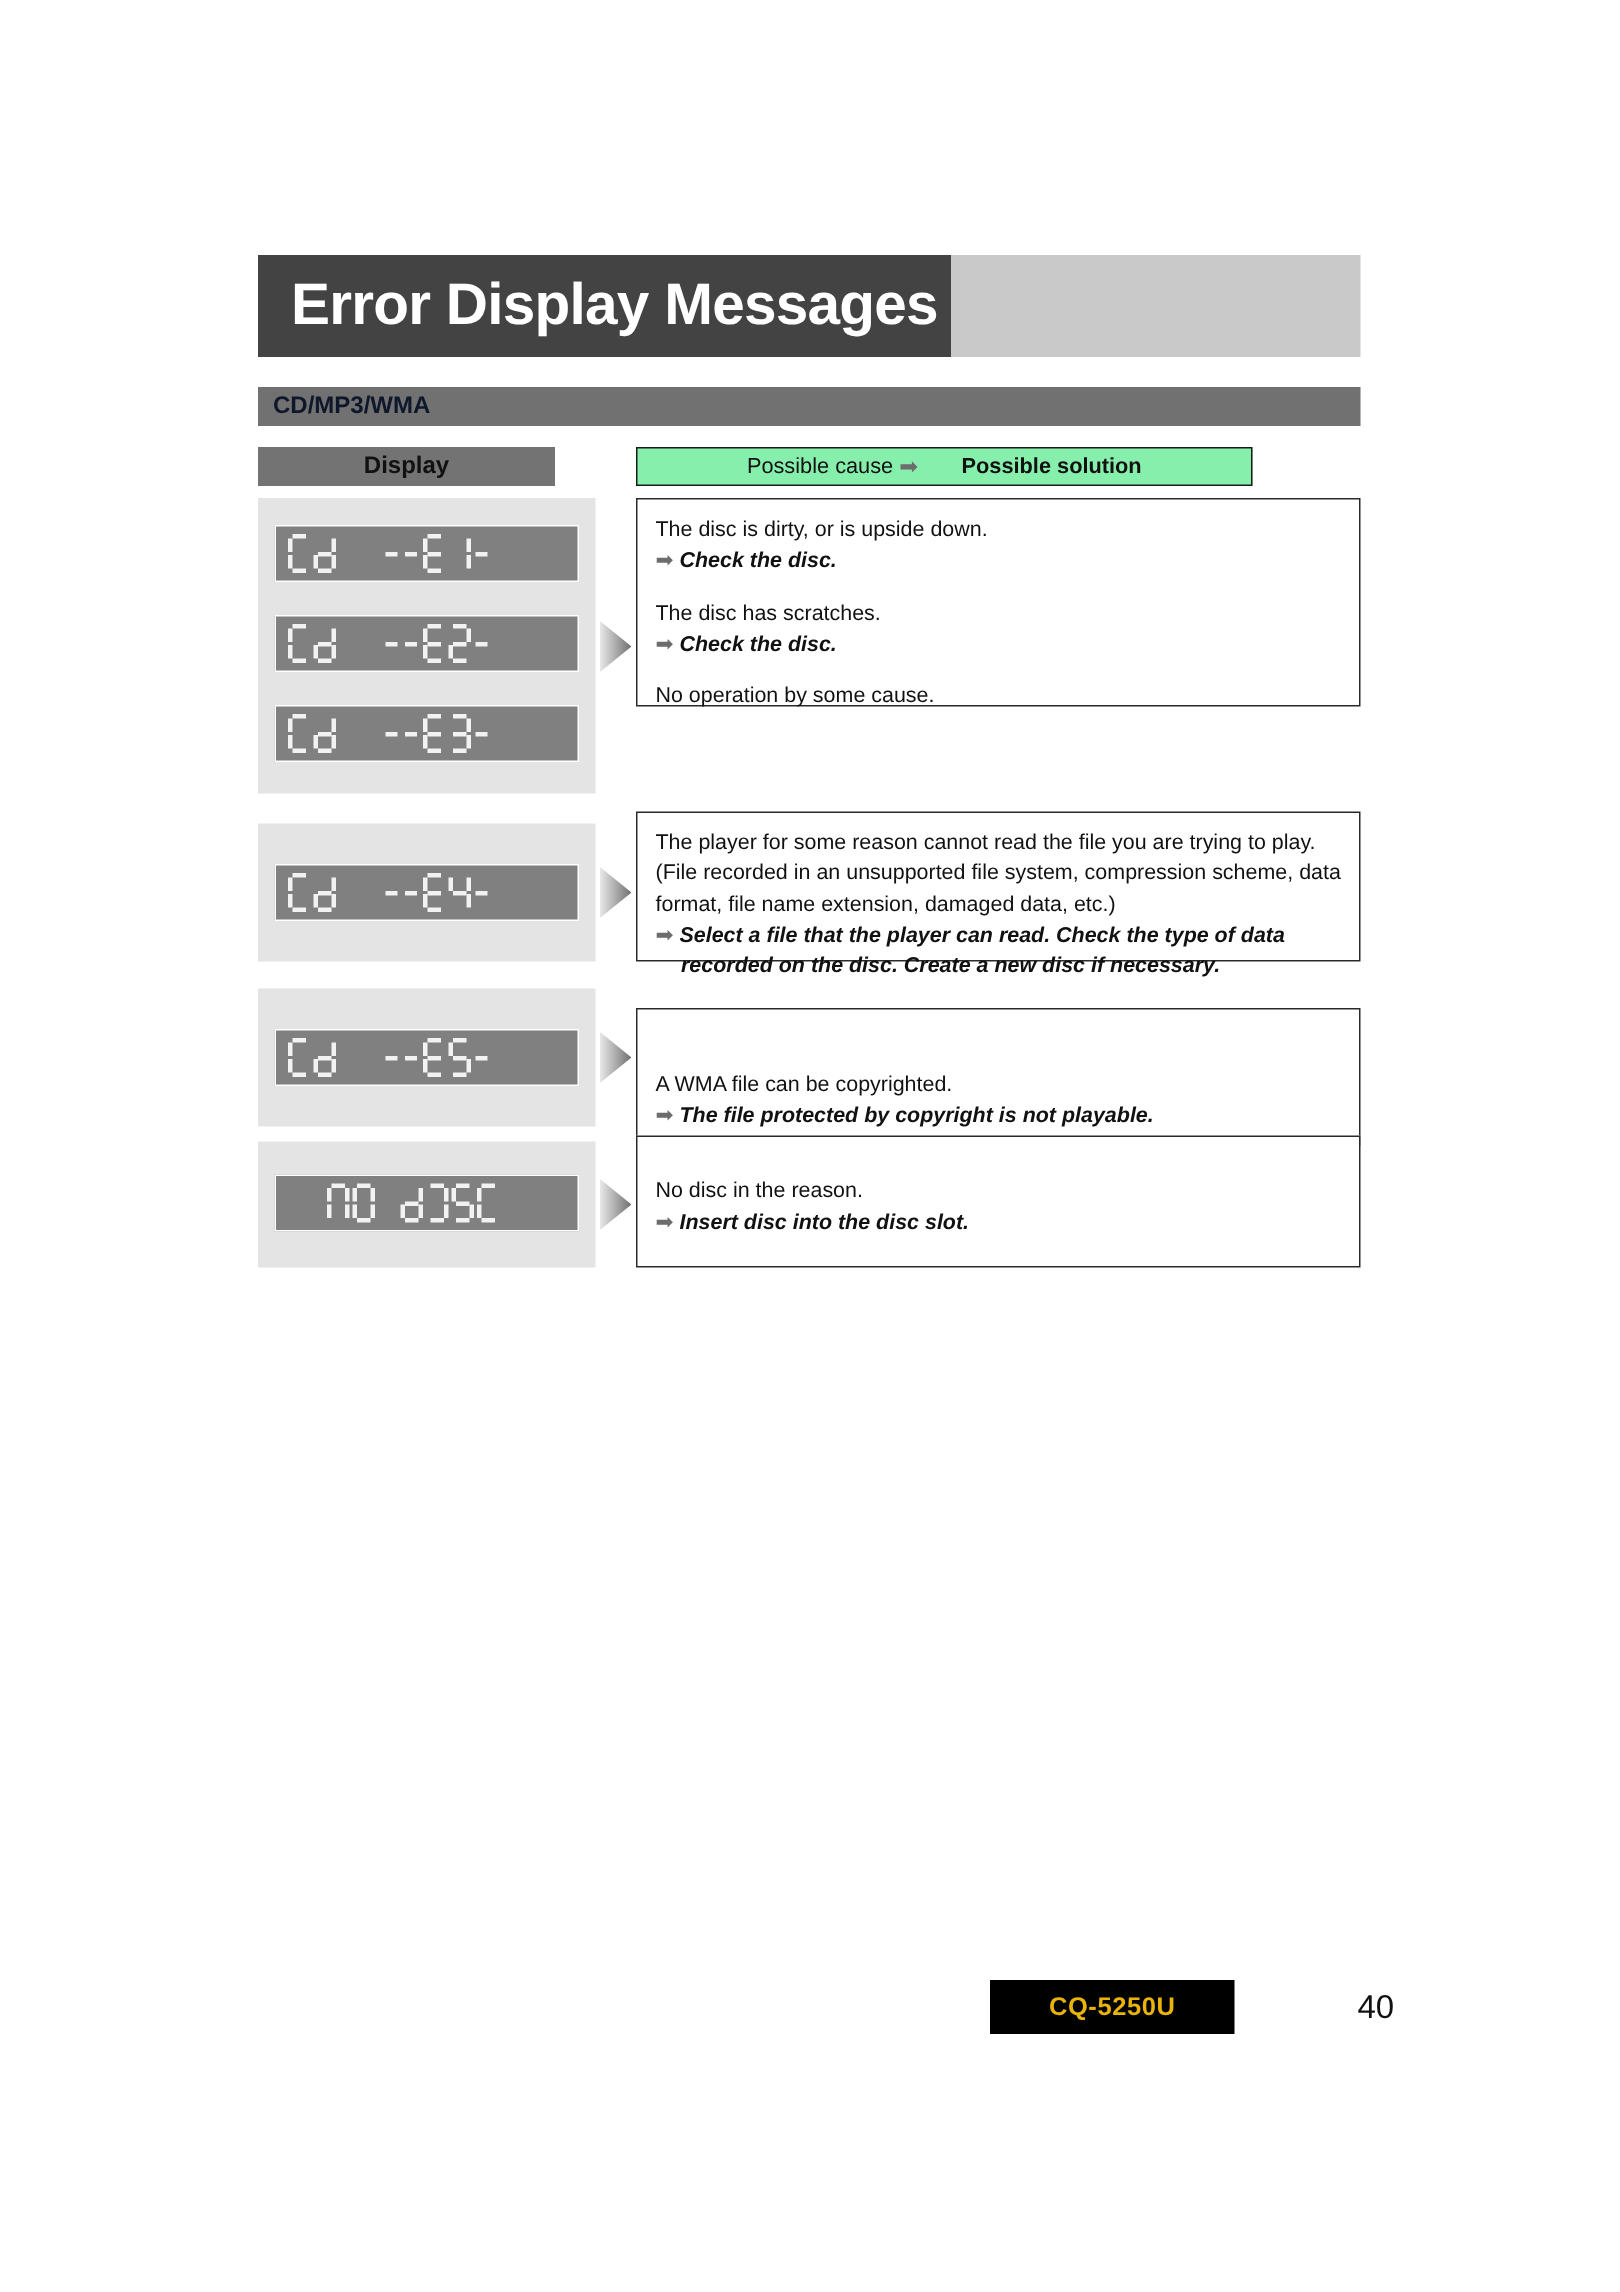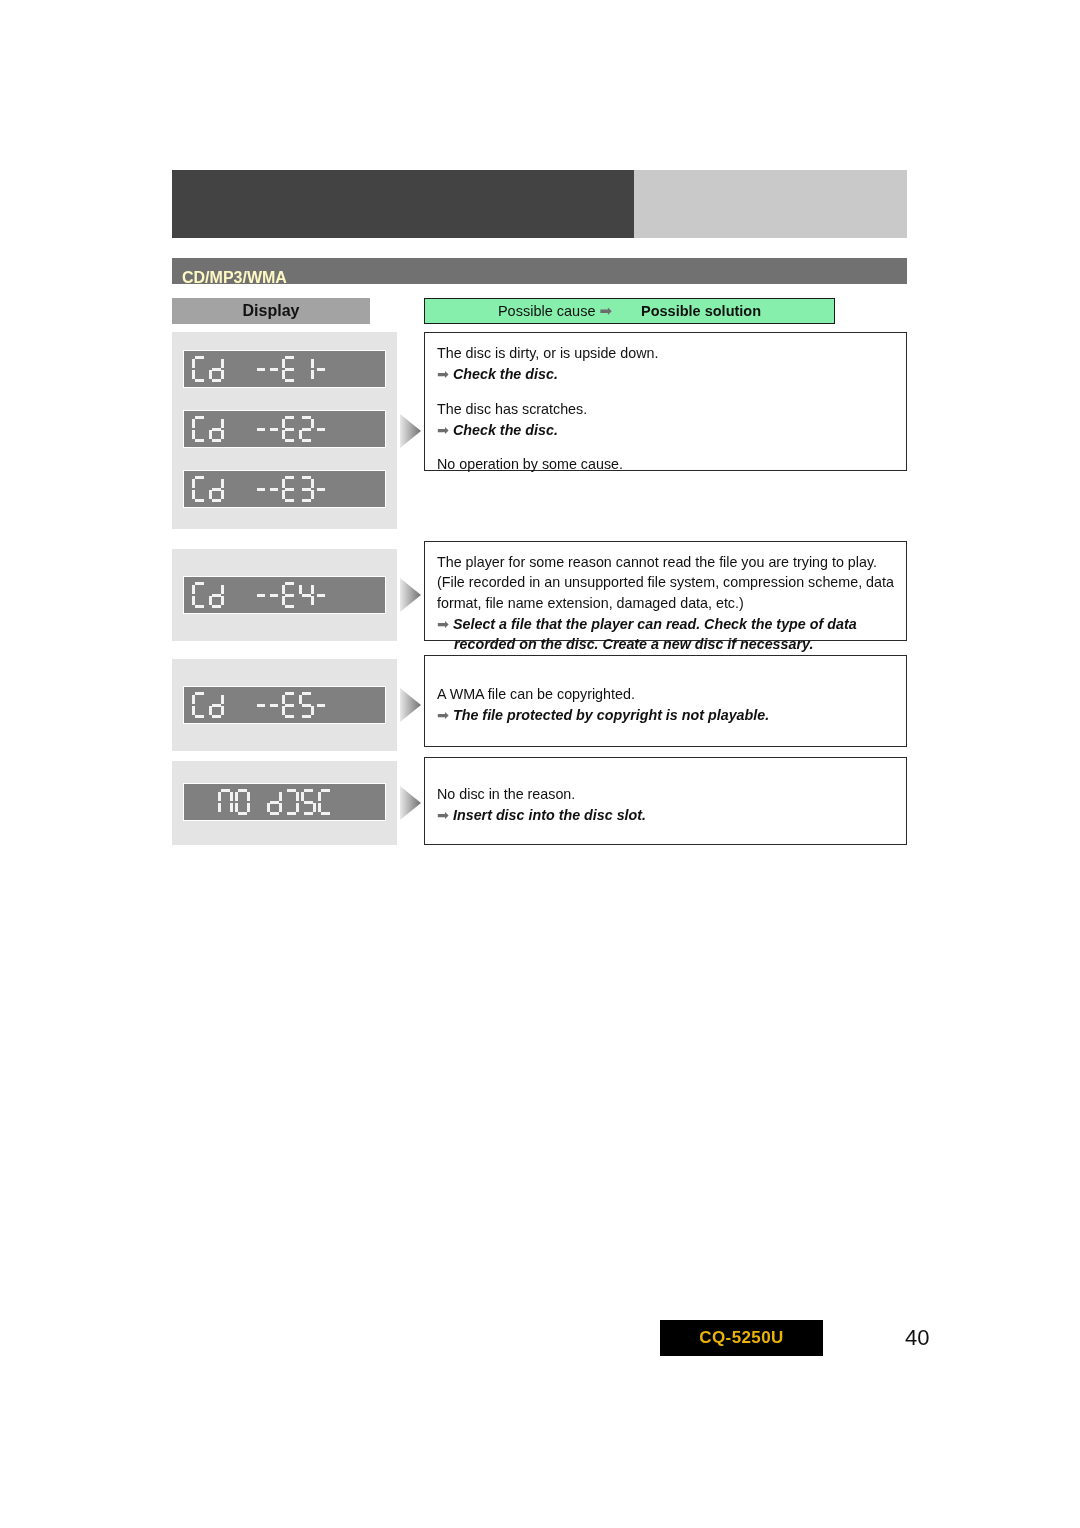--- a/index.html
+++ b/index.html
@@ -34,30 +34,30 @@
     font-family:"Liberation Sans", sans-serif;
     white-space:nowrap;
   }
 
   
   .section-band {
     position:absolute; left:172px; top:258px; width:735px; height:26px;
     background:#717171;
   }
   .section-band span {
-    position:absolute; left:10px; top:0; height:40px;
+    position:absolute; left:10px; top:0; height:26px;
     display:flex; align-items:center;
-    color:#fef9c3; font-size:16px; font-weight:bold;
+    color:#0f172a; font-size:16px; font-weight:bold;
     font-family:"Liberation Sans", sans-serif;
   }
 
   
   .hdr-display {
     position:absolute; left:172px; top:298px; width:198px; height:26px;
-    background:#a3a3a3;
+    background:#737373;
     display:flex; align-items:center; justify-content:center;
     font-size:16px; font-weight:bold; color:#111;
   }
   .hdr-cause {
     position:absolute; left:424px; top:298px; width:411px; height:26px;
     background:#86efac; border:1.5px solid #1a1a1a;
     display:flex; align-items:center; justify-content:center;
     font-size:14.5px; color:#111; white-space:nowrap;
   }
   .hdr-cause .plain { font-weight:normal; }
@@ -145,20 +145,21 @@
   }
 </style>
 </head>
 <body>
 
 <div id="page">
 
   <div class="title-row">
     <div class="title-dark"></div>
     <div class="title-light"></div>
+    <div class="title-text">Error Display Messages</div>
   </div>
 
   <div class="section-band">
     <span>CD/MP3/WMA</span>
   </div>
 
   <div class="hdr-display">Display</div>
   <div class="hdr-cause">
     <span class="plain">Possible cause</span>
       <span class="arr">➡</span>
@@ -424,21 +425,21 @@
     <svg width="21" height="34" viewBox="0 0 21 34">
         <defs>
           <linearGradient id="g3" x1="0" y1="0" x2="1" y2="0">
             <stop offset="0" stop-color="#e8e8e8"></stop>
             <stop offset="1" stop-color="#6f6f6f"></stop>
           </linearGradient>
         </defs>
         <polygon points="0,0 21,17 0,34" fill="url(#g3)"></polygon>
       </svg>
   </div>
-  <div class="cause-box" style="top:655px; height:92px; padding-top:28px;">
+  <div class="cause-box" style="top:672px; height:92px; padding-top:40px;">
     <div class="blk">
       <div class="cause-line">A WMA file can be copyrighted.</div>
       <div class="sol-line"><span class="arr">➡</span><span>The file protected by copyright is not playable.</span></div>
     </div>
   </div>
 
   <div class="disp-group" style="top:761px; height:84px;">
     <div class="lcd" style="left:11px; top:22px; width:203px; height:38px;">
       <div class="lcd-inner" style="padding-left:34px;">
         <span class="seg">

